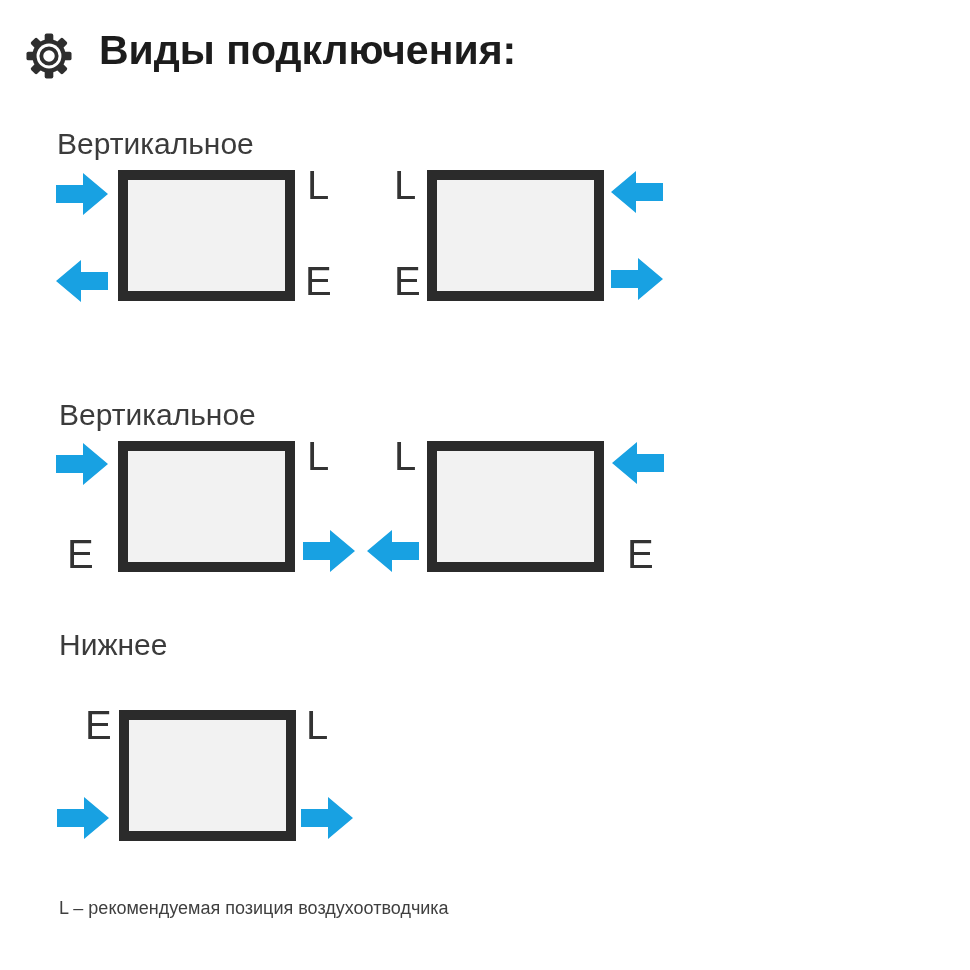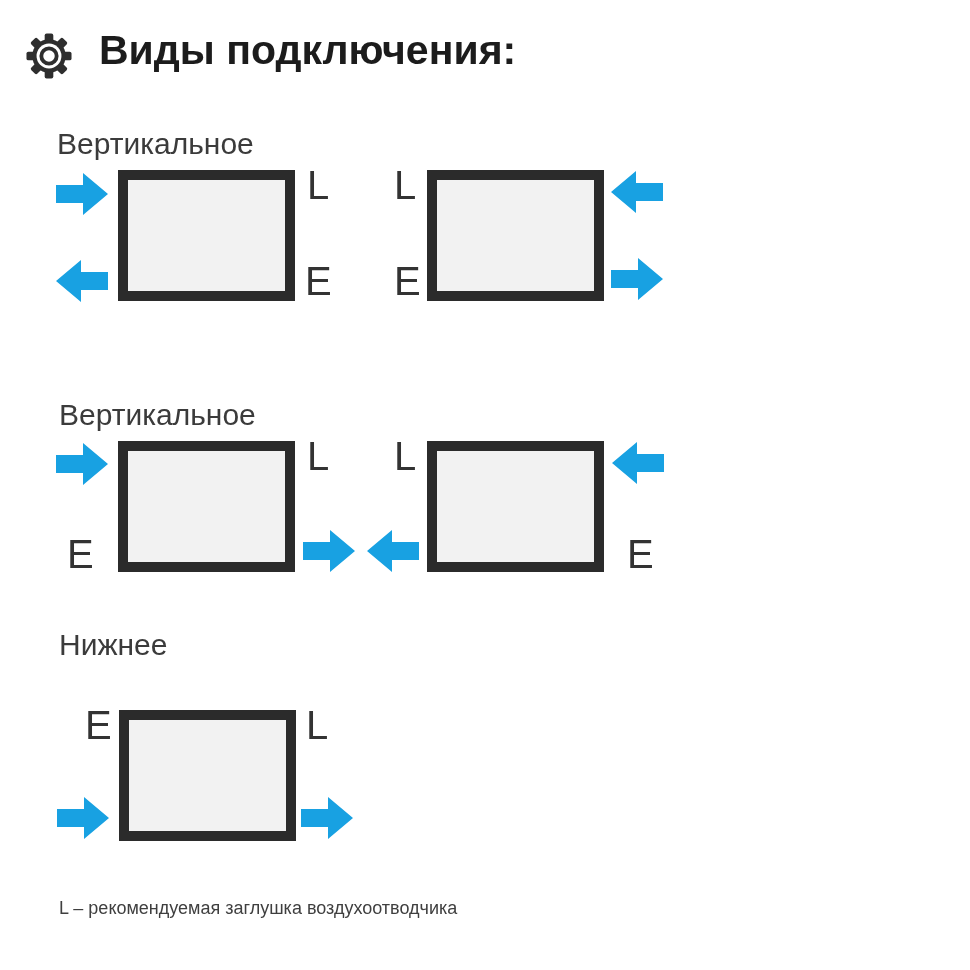--- a/index.html
+++ b/index.html
@@ -148,16 +148,16 @@
         <path d="M0,12 H27 V0 L52,21 L27,42 V30 H0 Z" fill="#18a1e2"></path>
       </svg>
   </div>
   <div class="arrow" style="left:301px; top:797px;">
     <svg viewBox="0 0 52 42">
         <path d="M0,12 H27 V0 L52,21 L27,42 V30 H0 Z" fill="#18a1e2"></path>
       </svg>
   </div>
 
   <div class="legend">
-    <div>L – рекомендуемая заглушка воздухоотводчика</div>
+    <div>L – рекомендуемая позиция воздухоотводчика</div>
   </div>
 
 </div>
 
 </body></html>

